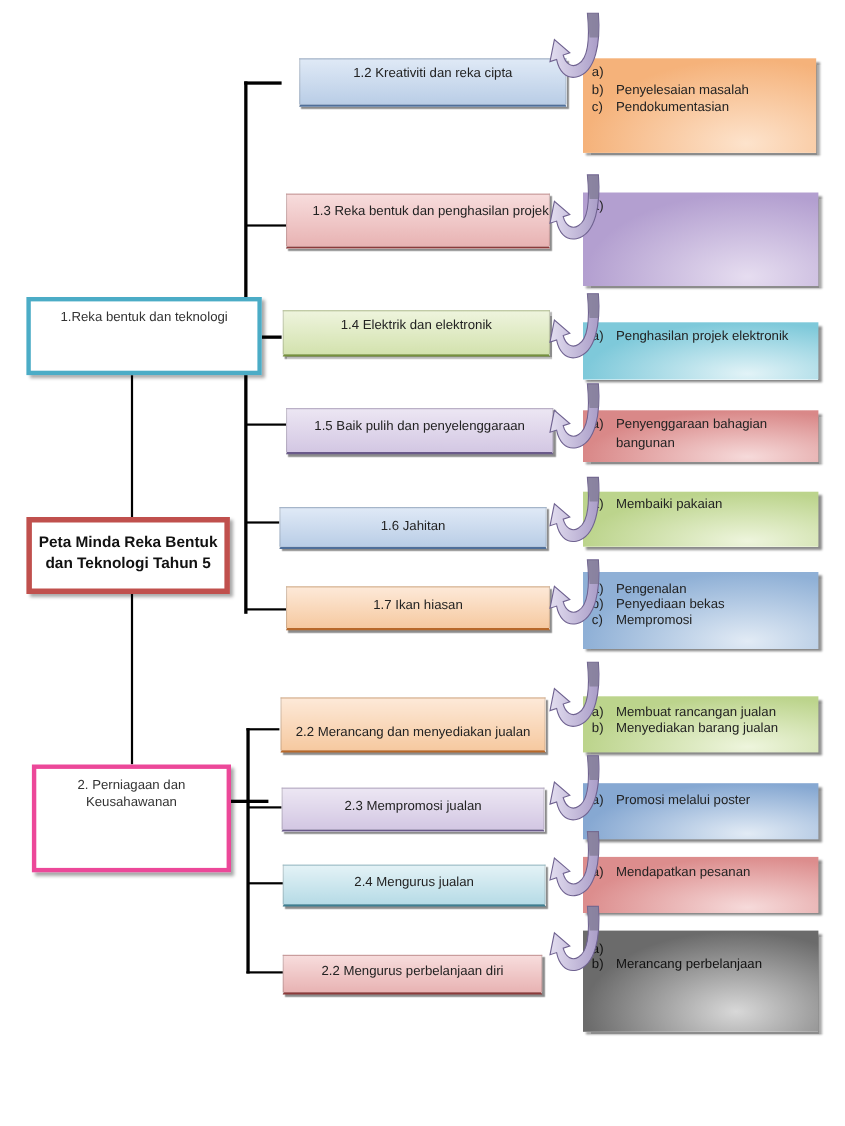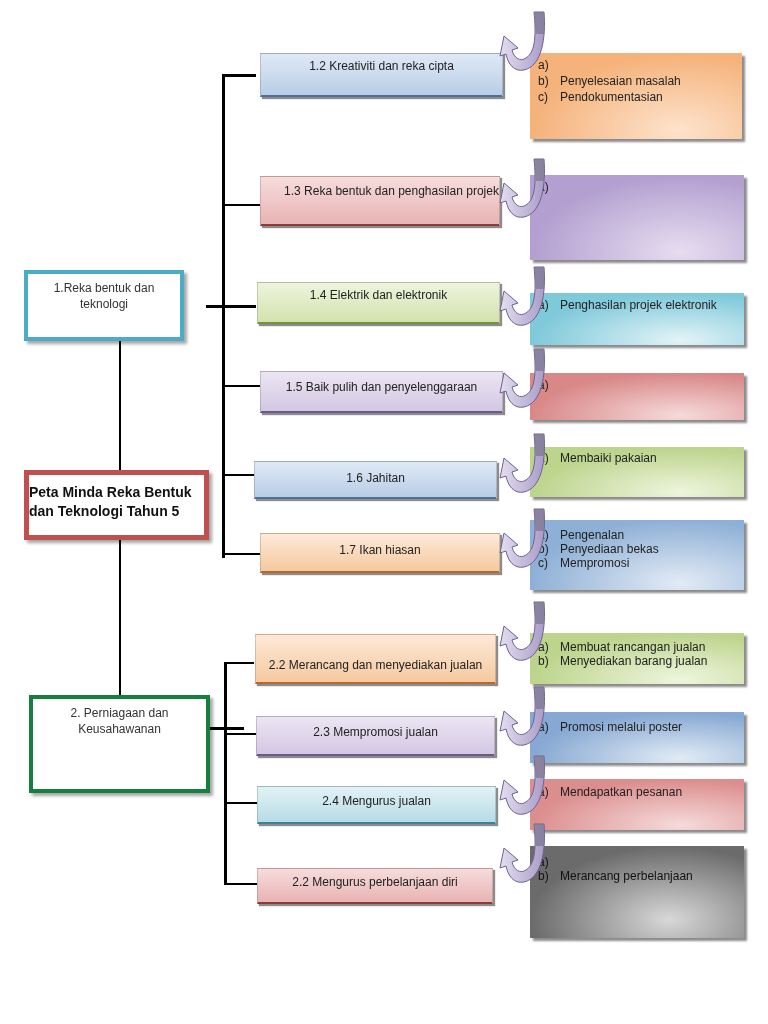--- a/index.html
+++ b/index.html
@@ -4,21 +4,21 @@
 <style>
   html, body { margin:0; padding:0; background:#ffffff; }
   body { width:768px; height:1024px; position:relative; overflow:hidden;
          font-family:"Liberation Sans", sans-serif; color:#222; }
   .line { position:absolute; background:#000; }
   .main-box { position:absolute; background:#fff; box-sizing:border-box;
               box-shadow:3px 3px 3px rgba(0,0,0,0.35); text-align:center;
               font-size:12px; color:#333; line-height:16px; padding-top:6px; }
   .title-box { position:absolute; background:#fff; box-sizing:border-box;
                border:5px solid #c0504d; box-shadow:3px 3px 3px rgba(0,0,0,0.35);
-               font-weight:bold; font-size:14px; color:#111;
+               text-align:center; font-weight:bold; font-size:14px; color:#111;
                line-height:19px; padding-top:8px; overflow:hidden; }
   .topic { position:absolute; box-sizing:border-box; text-align:center;
            font-size:12px; color:#222; line-height:16px; padding-top:4px;
            border:1px solid rgba(0,0,0,0.15);
            box-shadow:2px 2px 1px rgba(0,0,0,0.45); }
   .detail { position:absolute; box-sizing:border-box; font-size:12px; color:#222;
             line-height:15px; padding:4px 8px 4px 8px;
             box-shadow:3px 3px 2px rgba(0,0,0,0.45); }
   .detail .item { display:flex; }
   .detail .lbl { width:22px; flex:none; }
@@ -52,31 +52,31 @@
 <div class="line" style="left:224px;top:385px;width:36px;height:2px;"></div>
 <div class="line" style="left:224px;top:474px;width:30px;height:2px;"></div>
 <div class="line" style="left:224px;top:553px;width:36px;height:2px;"></div>
 <div class="line" style="left:224px;top:662px;width:3px;height:223px;"></div>
 <div class="line" style="left:210px;top:727px;width:34px;height:3px;"></div>
 <div class="line" style="left:224px;top:662px;width:30px;height:2px;"></div>
 <div class="line" style="left:226px;top:733px;width:30px;height:2px;"></div>
 <div class="line" style="left:226px;top:802px;width:32px;height:2px;"></div>
 <div class="line" style="left:224px;top:883px;width:34px;height:2px;"></div>
 
-<div class="main-box" style="left:24px;top:270px;width:160px;height:71px;border:4px solid #4bacc6;">
+<div class="main-box" style="left:24px;top:270px;width:214px;height:71px;border:4px solid #4bacc6;">
   <span>1.Reka bentuk dan teknologi</span>
 </div>
 <div class="title-box" style="left:24px;top:470px;width:185px;height:70px;">
   <span>Peta Minda Reka Bentuk dan Teknologi Tahun 5</span>
 </div>
-<div class="main-box" style="left:29px;top:695px;width:181px;height:98px;border:4px solid #15803d;">
+<div class="main-box" style="left:29px;top:695px;width:181px;height:98px;border:4px solid #ec4899;">
   <span>2. Perniagaan dan Keusahawanan</span>
 </div>
 
-<div class="topic blue" style="left:260px;top:53px;width:243px;height:44px;"><span>1.2 Kreativiti dan reka cipta</span></div>
+<div class="topic blue" style="left:272px;top:53px;width:243px;height:44px;"><span>1.2 Kreativiti dan reka cipta</span></div>
 <div class="topic red" style="left:260px;top:176px;width:240px;height:50px;padding-top:6px;padding-left:23px;"><span>1.3 Reka bentuk dan penghasilan projek</span></div>
 <div class="topic green" style="left:257px;top:282px;width:243px;height:42px;"><span>1.4  Elektrik dan elektronik</span></div>
 <div class="topic purple" style="left:260px;top:371px;width:243px;height:42px;padding-top:7px;"><span>1.5 Baik pulih dan penyelenggaraan</span></div>
 <div class="topic blue" style="left:254px;top:461px;width:243px;height:38px;padding-top:8px;"><span>1.6 Jahitan</span></div>
 <div class="topic orange" style="left:260px;top:533px;width:240px;height:40px;padding-top:8px;"><span>1.7 Ikan hiasan</span></div>
 <div class="topic orange" style="left:255px;top:634px;width:241px;height:50px;padding-top:22px;"><span>2.2 Merancang dan menyediakan jualan</span></div>
 <div class="topic purple" style="left:256px;top:716px;width:239px;height:40px;padding-top:7px;"><span>2.3 Mempromosi jualan</span></div>
 <div class="topic cyan" style="left:257px;top:786px;width:239px;height:38px;padding-top:6px;"><span>2.4 Mengurus jualan</span></div>
 <div class="topic red" style="left:257px;top:868px;width:236px;height:36px;padding-top:5px;"><span>2.2 Mengurus perbelanjaan diri</span></div>
 
@@ -100,20 +100,21 @@
 </div>
 <div class="detail d-cyan" style="left:530px;top:293px;width:214px;height:52px;line-height:17px;">
   <div class="item">
       <span class="lbl">a)</span>
       <span>Penghasilan projek elektronik</span>
     </div>
 </div>
 <div class="detail d-red" style="left:530px;top:373px;width:214px;height:47px;line-height:17px;">
   <div class="item">
       <span class="lbl">a)</span>
+      <span>Penyenggaraan bahagian bangunan</span>
     </div>
 </div>
 <div class="detail d-green" style="left:530px;top:447px;width:214px;height:50px;">
   <div class="item">
       <span class="lbl">a)</span>
       <span>Membaiki pakaian</span>
     </div>
 </div>
 <div class="detail d-blue" style="left:530px;top:520px;width:214px;height:70px;padding-top:8px;line-height:14px;">
   <div class="item">

